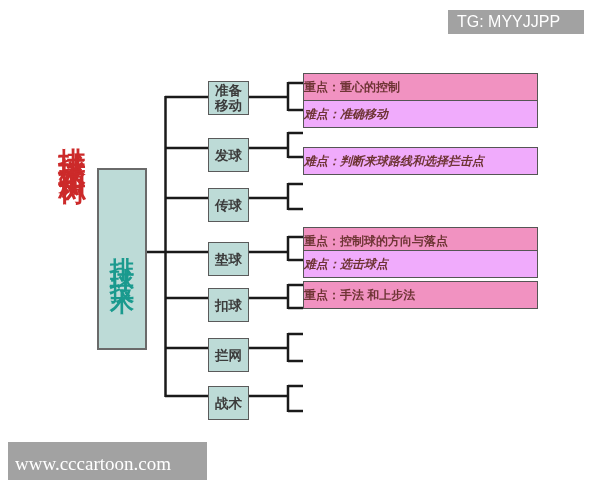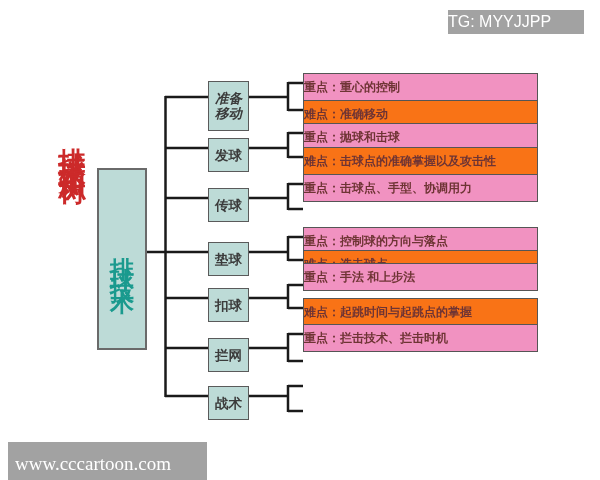--- a/index.html
+++ b/index.html
@@ -25,35 +25,35 @@
     font-size:24px;font-weight:bold;color:#1a9a8e;letter-spacing:11px;
     font-family:"Liberation Serif","DejaVu Serif",serif;
   }
   .branch{
     position:absolute;left:208px;width:41px;height:34px;
     background:#bddbd7;border:1.5px solid #5a5a5a;box-sizing:border-box;
     display:flex;align-items:center;justify-content:center;
     font-size:13.5px;font-weight:bold;color:#3b3b3b;line-height:15px;
     text-align:center;
   }
-  .branch.two-line{height:50px;font-style:italic;}
+  .branch.two-line{height:34px;}
   .leaf{
     position:absolute;left:303px;width:235px;height:28px;
     border:1.5px solid #555555;box-sizing:border-box;
     display:flex;align-items:center;
     font-size:12px;font-weight:bold;color:#6e3434;
     white-space:nowrap;overflow:hidden;
   }
   .leaf.key{background:#f192c1;}
-  .leaf.diff{background:#f97316;}
+  .leaf.diff{background:#f0abfc;font-style:italic;}
   .badge{
     position:absolute;background:#a2a2a2;color:#ffffff;
     display:flex;align-items:center;
   }
-  .tg-badge{left:448px;top:10px;width:136px;height:24px;font-size:16px;box-sizing:border-box;}
+  .tg-badge{left:448px;top:10px;width:136px;height:24px;font-size:16px;padding-left:9px;box-sizing:border-box;}
   .site-badge{left:8px;top:442px;width:199px;height:43px;font-size:19px;padding-left:7px;box-sizing:border-box;font-family:Liberation Serif, serif;}
 </style>
 </head>
 <body>
 
 <div class="canvas">
 
   <svg class="lines" viewBox="0 0 600 480">
     <g stroke="#1a1a1a" stroke-width="2.5" fill="none">
 
@@ -112,30 +112,26 @@
   <div class="branch" style="top:138px">发球</div>
   <div class="branch" style="top:188px">传球</div>
   <div class="branch" style="top:242px">垫球</div>
   <div class="branch" style="top:288px">扣球</div>
   <div class="branch" style="top:338px">拦网</div>
   <div class="branch" style="top:386px">战术</div>
 
   <div class="leaf key" style="top:73px">重点：重心的控制</div>
   <div class="leaf diff" style="top:100px">难点：准确移动</div>
 
-  <div class="leaf key" style="top:123px">重点：抛球和击球</div>
-  <div class="leaf diff" style="top:147px">难点：击球点的准确掌握以及攻击性</div>
+  <div class="leaf diff" style="top:147px">难点：判断来球路线和选择拦击点</div>
 
-  <div class="leaf key" style="top:174px">重点：击球点、手型、协调用力</div>
 
   <div class="leaf key" style="top:227px">重点：控制球的方向与落点</div>
   <div class="leaf diff" style="top:250px">难点：选击球点</div>
 
-  <div class="leaf key" style="top:263px">重点：手法 和上步法</div>
-  <div class="leaf diff" style="top:298px">难点：起跳时间与起跳点的掌握</div>
+  <div class="leaf key" style="top:281px">重点：手法 和上步法</div>
 
-  <div class="leaf key" style="top:324px">重点：拦击技术、拦击时机</div>
 
 
   <div class="badge tg-badge">TG: MYYJJPP</div>
   <div class="badge site-badge">www.cccartoon.com</div>
 
 </div>
 
 </body></html>

